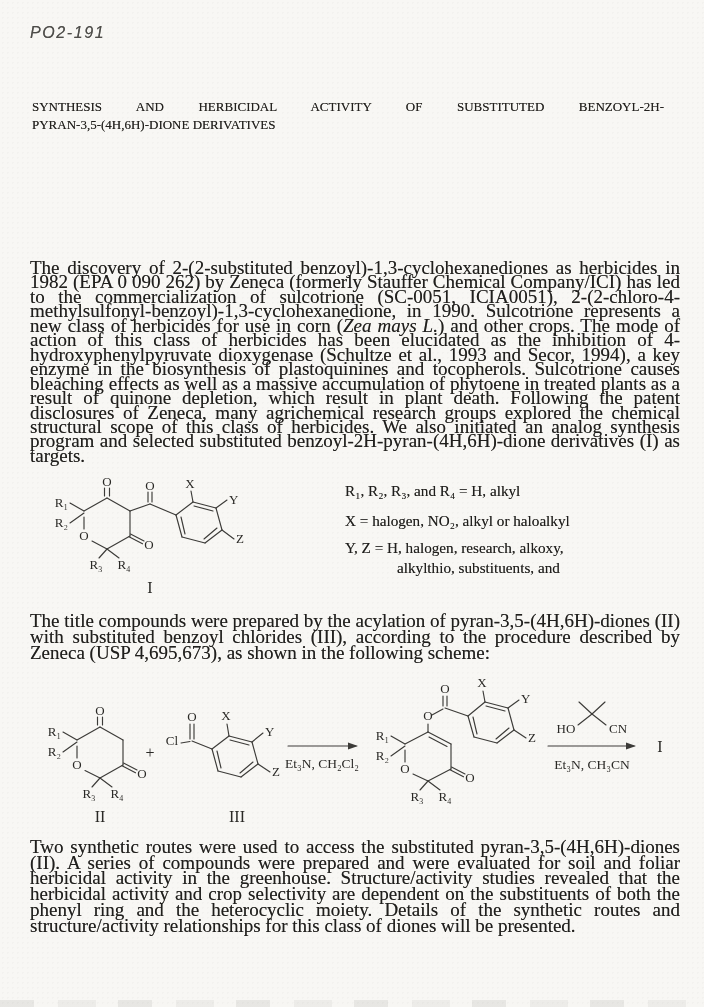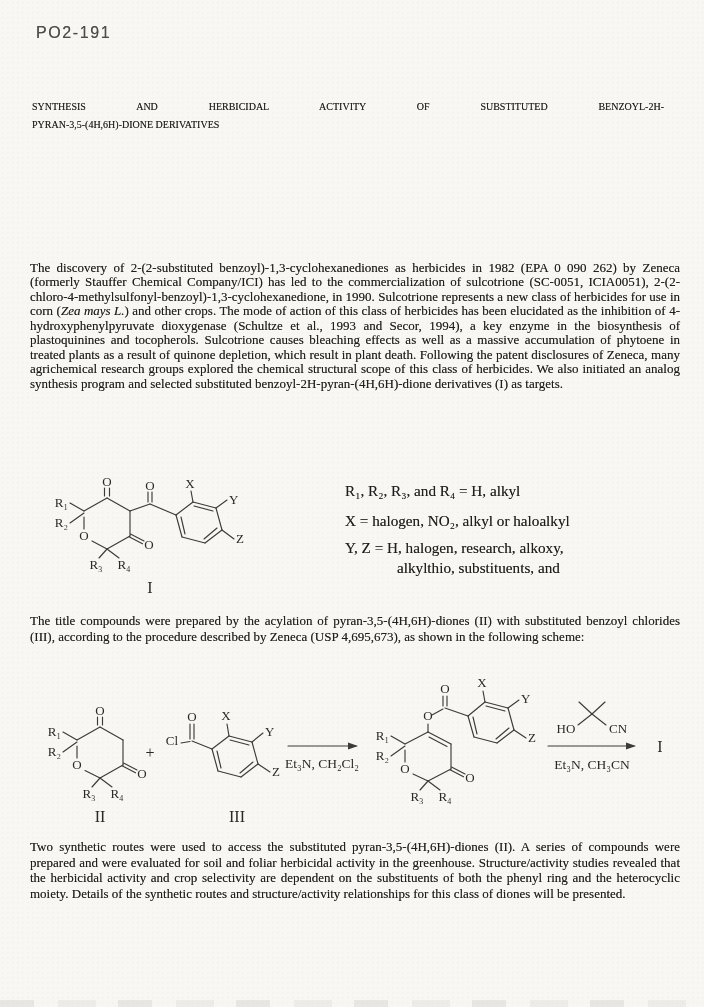--- a/index.html
+++ b/index.html
@@ -11,27 +11,27 @@
     background-size:5px 5px;
     font-family:"Liberation Serif","DejaVu Serif",serif;
     color:#1e1d1b;
   }
   .soft{text-shadow:0 0 0.35px rgba(60,60,55,0.65);}
   .hdr{
     position:absolute;top:24px;
     font-family:"Liberation Sans","DejaVu Sans",sans-serif;
     font-size:16px;letter-spacing:1.6px;color:#4e4d4a;
   }
-  #hdr-left{left:36px;}
+  #hdr-left{left:30px;font-style:italic;}
   #hdr-right{right:26px;}
-  .titleblock{position:absolute;left:32px;top:98px;width:632px;font-size:10px;line-height:17.5px;color:#23211e;}
+  .titleblock{position:absolute;left:32px;top:98px;width:632px;font-size:13px;line-height:17.5px;color:#23211e;}
   .title-l1{text-align:justify;text-align-last:justify;}
   .authors{position:absolute;left:30px;top:196px;width:650px;font-size:15px;line-height:15.7px;}
   .affil{text-align:justify;}
-  .para{position:absolute;left:30px;width:650px;font-size:13px;text-align:justify;color:#201f1d;}
+  .para{position:absolute;left:30px;width:650px;font-size:19px;text-align:justify;color:#201f1d;}
   #p1{top:261px;line-height:14.45px;}
   #p2{top:613px;line-height:16px;}
   #p3{top:839px;line-height:15.7px;}
   .i{font-style:italic;}
   .u{text-decoration:underline;}
   .conds{position:absolute;left:345px;top:481px;width:330px;font-size:15.2px;line-height:19.5px;color:#201f1d;}
   .conds .g1{margin-bottom:10px;}
   .conds .g2{margin-bottom:8px;}
   .conds .ind{margin-left:52px;}
   svg{position:absolute;left:0;}

